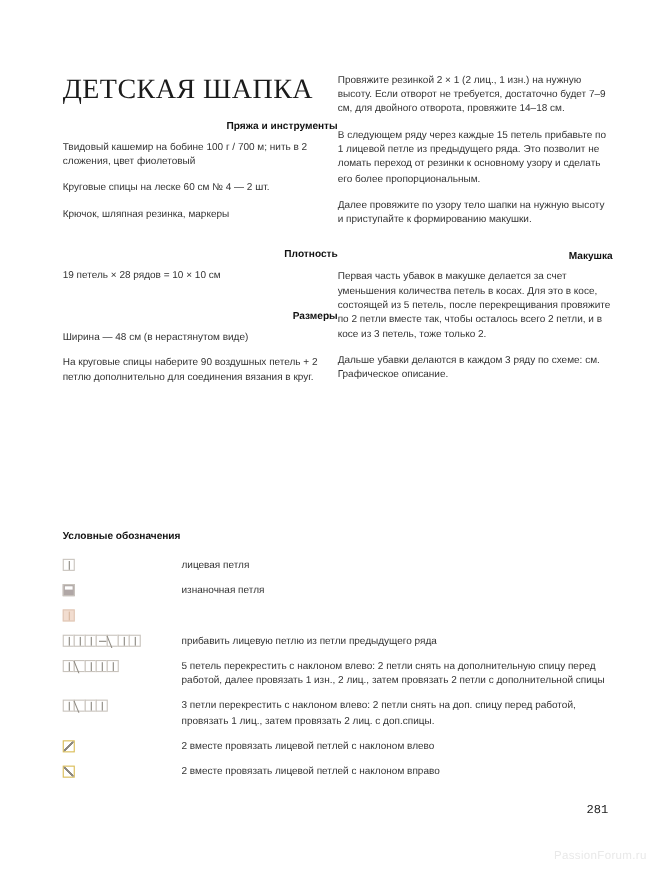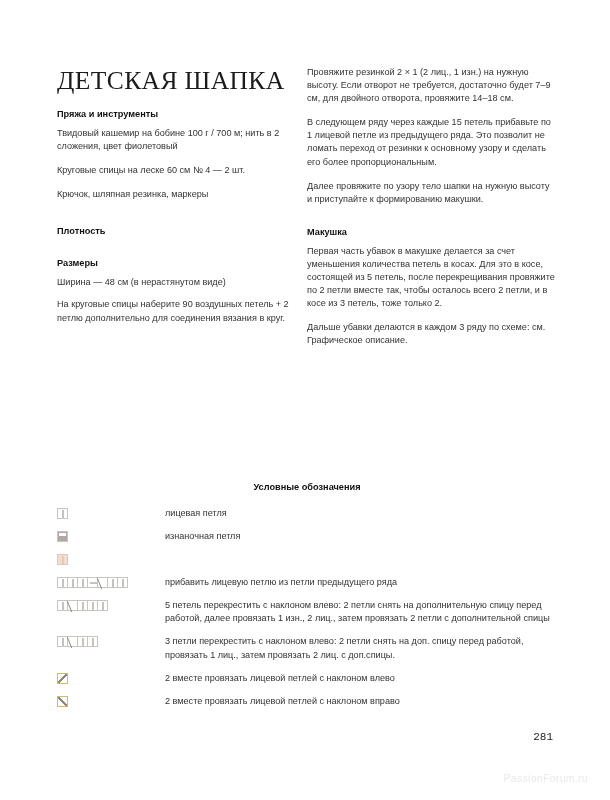--- a/index.html
+++ b/index.html
@@ -19,33 +19,32 @@
     font-size:25.5px; letter-spacing:0.4px;
     color:#1b1b1b; white-space:nowrap;
   }
 
   .col { position:absolute; font-size:9.1px; line-height:13.1px; color:#333333; }
   .col-left  { left:57px; width:250px; top:108px; }
   .col-right { left:307px; width:250px; top:66px; }
 
   .sec-head {
     font-weight:bold; font-size:9.2px; color:#111111;
-    margin:0 0 6px 0; line-height:13px;
+    margin:0 0 6px 0; line-height:13px;text-align:right;
   }
   .para { margin:0 0 11px 0; }
   .para.tight { margin-bottom:9px; }
   .spacer-lg { height:13px; }
   .spacer-md { height:9px; }
 
   
   .legend { position:absolute; left:57px; top:482px; width:500px; }
   .legend-title {
     font-weight:bold; font-size:9.2px; color:#111111;
     margin:0 0 15px 0;
-    text-align:center;
   }
   .legend-row {
     display:flex; align-items:flex-start;
     margin-bottom:10px;
     gap:22px;
   }
   .legend-sym {
     width:86px; flex:0 0 86px;
     display:flex; align-items:center; min-height:13px;
   }
@@ -115,20 +114,21 @@
 
   <div class="title">ДЕТСКАЯ ШАПКА</div>
 
   <div class="col col-left">
     <div class="sec-head">Пряжа и инструменты</div>
     <p class="para">Твидовый кашемир на бобине 100 г / 700 м; нить в 2 сложения, цвет фиолетовый</p>
     <p class="para">Круговые спицы на леске 60 см № 4 — 2 шт.</p>
     <p class="para">Крючок, шляпная резинка, маркеры</p>
     <div class="spacer-lg"></div>
     <div class="sec-head">Плотность</div>
+    <p class="para">19 петель × 28 рядов = 10 × 10 см</p>
     <div class="spacer-lg"></div>
     <div class="sec-head">Размеры</div>
     <p class="para tight">Ширина — 48 см (в нерастянутом виде)</p>
     <p class="para">На круговые спицы наберите 90 воздушных петель + 2 петлю дополнительно для соединения вязания в круг.</p>
   </div>
 
   <div class="col col-right">
     <p class="para">Провяжите резинкой 2 × 1 (2 лиц., 1 изн.) на нужную высоту. Если отворот не требуется, достаточно будет 7–9 см, для двойного отворота, провяжите 14–18 см.</p>
     <p class="para">В следующем ряду через каждые 15 петель прибавьте по 1 лицевой петле из предыдущего ряда. Это позволит не ломать переход от резинки к основному узору и сделать его более пропорциональным.</p>
     <p class="para">Далее провяжите по узору тело шапки на нужную высоту и приступайте к формированию макушки.</p>

